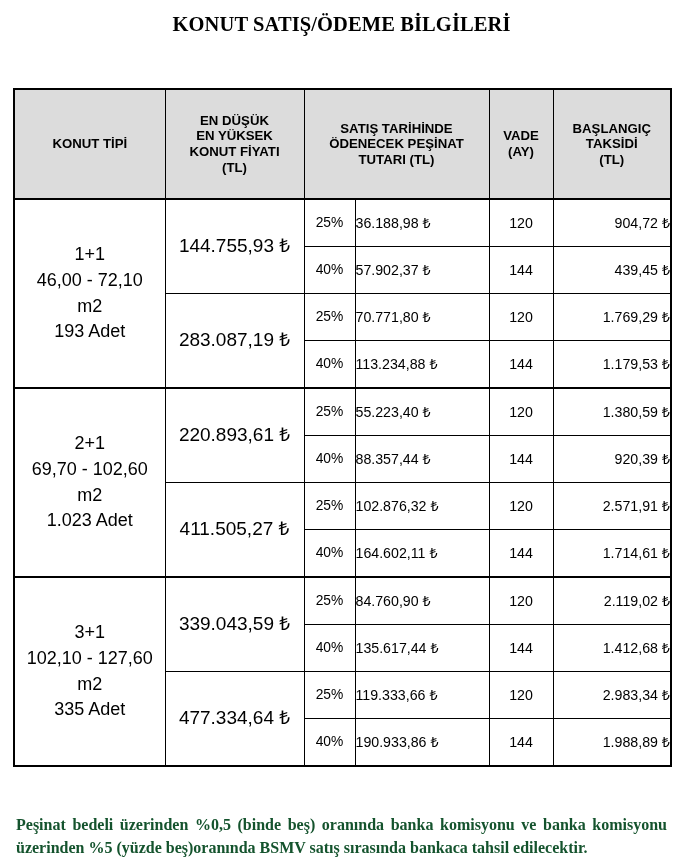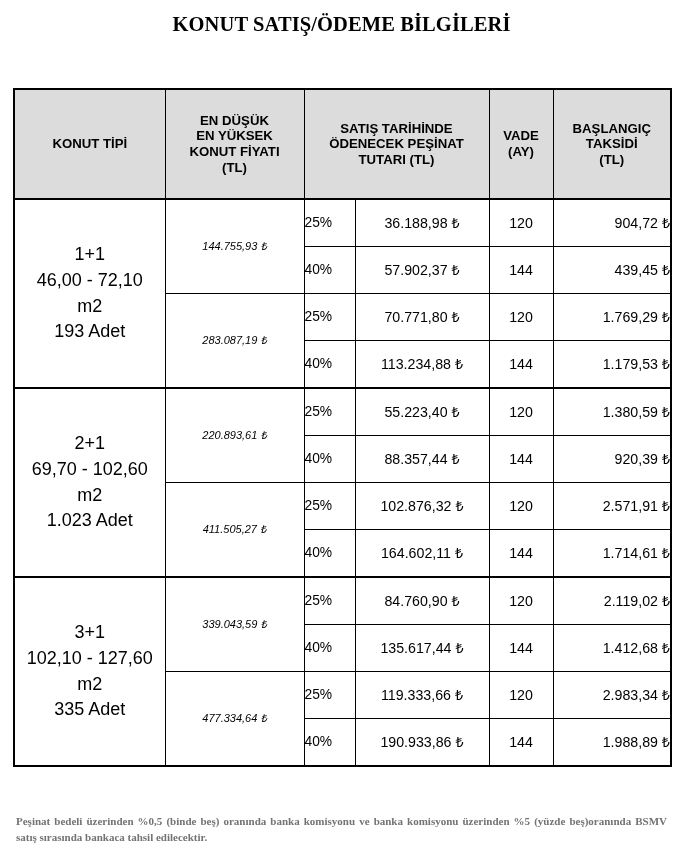--- a/index.html
+++ b/index.html
@@ -88,36 +88,35 @@
   td.type-cell {
     font-size: 18px;
     line-height: 1.42;
     vertical-align: middle;
     text-align: center;
     padding: 4px 2px;
   }
   td.type-cell .tline { display: block; white-space: nowrap; }
 
   td.price-cell {
-    font-size: 11px;
+    font-size: 19px;
     text-align: center;
     vertical-align: middle;
     white-space: nowrap;
-    font-style: italic;
   }
 
   td.pct-cell {
     font-size: 13.8px;
-    text-align: left;
+    text-align: center;
     white-space: nowrap;
   }
 
   td.amount-cell {
     font-size: 14.2px;
-    text-align: center;
+    text-align: left;
     white-space: nowrap;
   }
 
   td.term-cell {
     font-size: 14.2px;
     text-align: center;
     white-space: nowrap;
   }
 
   td.inst-cell {
@@ -132,25 +131,25 @@
   tr.group-start > td { border-top: 2.3px solid #000000; }
 
   
   .footnote {
     position: absolute;
     left: 16px;
     top: 814px;
     width: 651px;
     font-family: "Liberation Serif", serif;
     font-weight: bold;
-    font-size: 11px;
+    font-size: 16px;
     line-height: 1.42;
     text-align: justify;
     text-justify: inter-word;
-    color: #737373;
+    color: #14532d;
   }
 </style>
 </head>
 <body>
 
 <div id="page">
 
   <div class="doc-title">KONUT SATIŞ/ÖDEME BİLGİLERİ</div>
 
   <div class="table-wrap">

